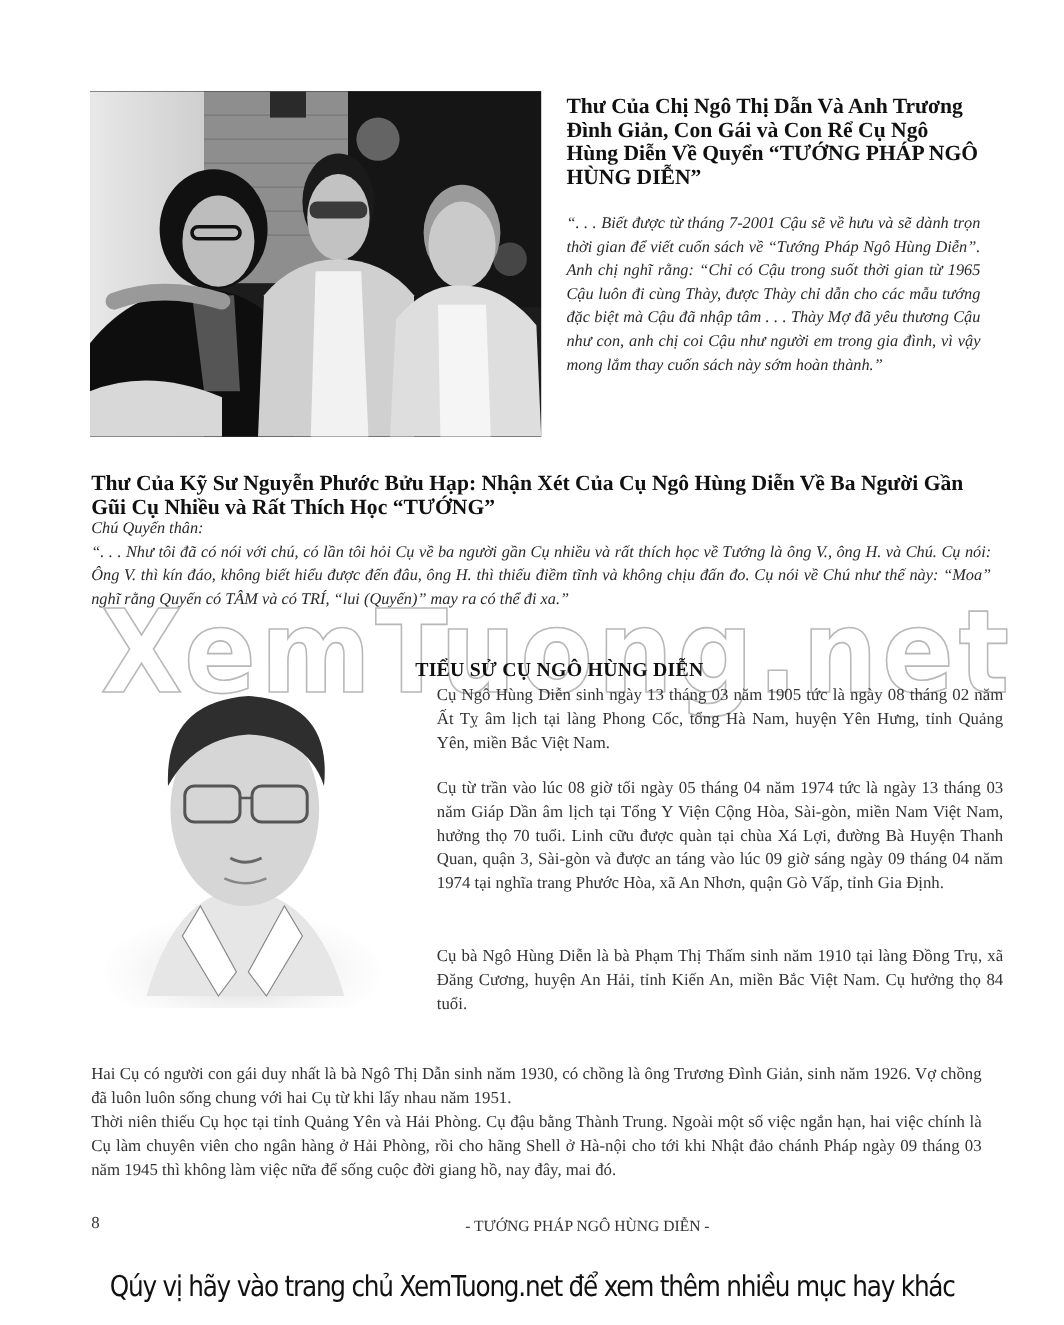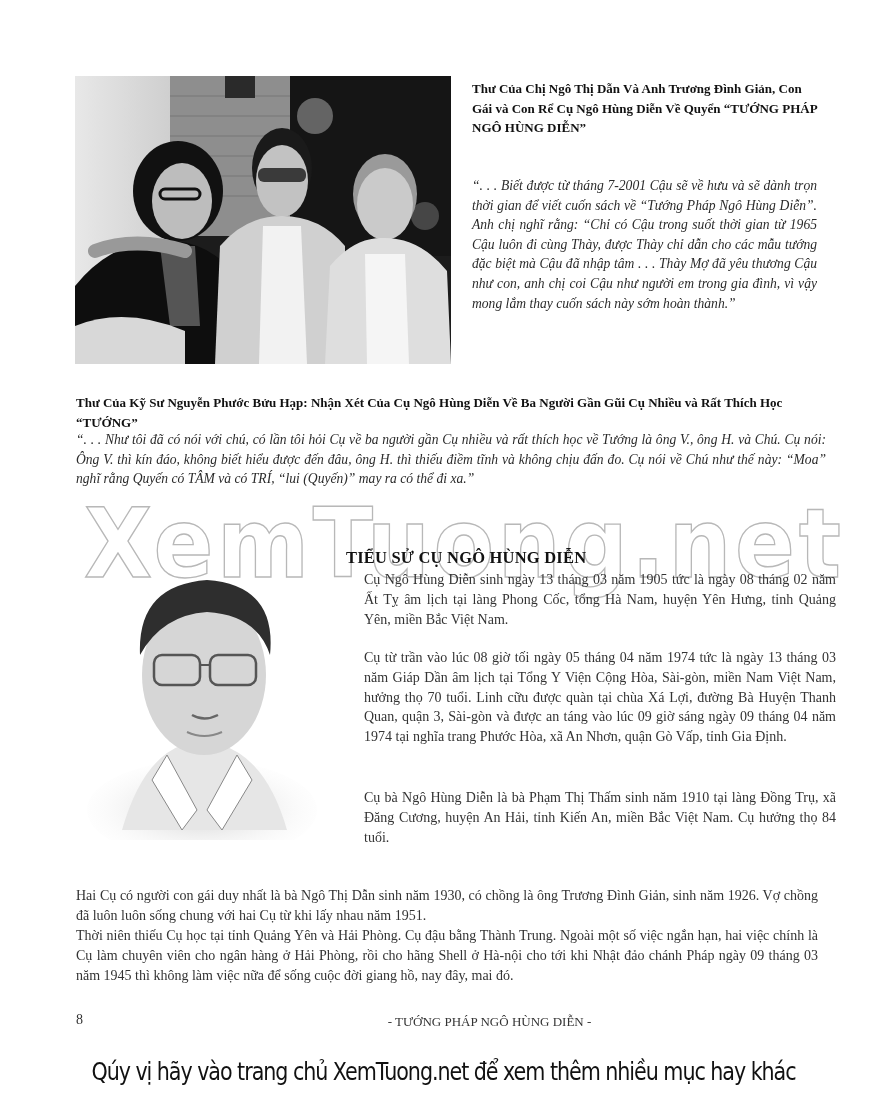--- a/index.html
+++ b/index.html
@@ -1,20 +1,20 @@
 <!DOCTYPE html>
 <html><head>
 <meta charset="utf-8">
 <style>
   html, body { margin:0; padding:0; background:#ffffff; }
   body { width:887px; height:1104px; position:relative; overflow:hidden; font-family:"Liberation Serif", serif; color:#1a1a1a; }
   .abs { position:absolute; }
   .photo { left:75px; top:76px; width:376px; height:288px; background:#222; overflow:hidden; }
   .photo svg { display:block; }
-  .h-bold { font-weight:bold; font-size:13px; line-height:19.5px; color:#111; }
+  .h-bold { font-weight:bold; font-size:18px; line-height:19.5px; color:#111; }
   .it { font-style:italic; font-size:13.6px; line-height:19.6px; color:#2a2a2a; }
   .body-txt { font-size:14px; line-height:19.8px; color:#333; text-align:justify; }
   .letter1-title { left:472px; top:79px; width:345px; }
   .letter1-body { left:472px; top:176px; width:345px; text-align:justify; }
   .letter2-title { left:76px; top:393px; width:750px; }
   .letter2-body { left:76px; top:430px; width:750px; text-align:justify; }
   .portrait { left:82px; top:560px; width:240px; height:280px; }
   .bio-title { left:346px; top:548px; font-size:16.5px; font-weight:bold; color:#111; letter-spacing:0.2px; }
   .bio { left:364px; width:472px; }
   p { margin:0; }
@@ -71,20 +71,21 @@
   </svg>
 </div>
 
 <div class="abs h-bold letter1-title">Thư Của Chị Ngô Thị Dẫn Và Anh Trương Đình Giản, Con Gái và Con Rể Cụ Ngô Hùng Diễn Về Quyển “TƯỚNG PHÁP NGÔ HÙNG DIỄN”</div>
 <div class="abs it letter1-body">
   <p>“. . . Biết được từ tháng 7-2001 Cậu sẽ về hưu và sẽ dành trọn thời gian để viết cuốn sách về “Tướng Pháp Ngô Hùng Diễn”. Anh chị nghĩ rằng: “Chỉ có Cậu trong suốt thời gian từ 1965 Cậu luôn đi cùng Thày, được Thày chỉ dẫn cho các mẫu tướng đặc biệt mà Cậu đã nhập tâm . . . Thày Mợ đã yêu thương Cậu như con, anh chị coi Cậu như người em trong gia đình, vì vậy mong lắm thay cuốn sách này sớm hoàn thành.”</p>
 </div>
 
 <div class="abs h-bold letter2-title">Thư Của Kỹ Sư Nguyễn Phước Bửu Hạp: Nhận Xét Của Cụ Ngô Hùng Diễn Về Ba Người Gần Gũi Cụ Nhiều và Rất Thích Học “TƯỚNG”</div>
 <div class="abs it letter2-body">
+  <p>Chú Quyến thân:</p>
   <p>“. . .  Như tôi đã có nói với chú, có lần tôi hỏi Cụ về ba người gần Cụ nhiều và rất thích học về Tướng là ông V., ông H. và Chú. Cụ nói: Ông V. thì kín đáo, không biết hiểu được đến đâu, ông H. thì thiếu điềm tĩnh và không chịu đấn đo. Cụ nói về Chú như thế này: “Moa” nghĩ rằng Quyến có TÂM và có TRÍ, “lui (Quyến)” may ra có thể đi xa.”</p>
 </div>
 
 <div class="abs portrait">
   <svg width="240" height="280" viewBox="0 0 240 280">
     <defs>
       <radialGradient id="sh" cx="0.5" cy="0.5" r="0.6">
           <stop offset="0" stop-color="#cfcfcf"></stop>
           <stop offset="1" stop-color="#ffffff" stop-opacity="0"></stop>
         </radialGradient>

